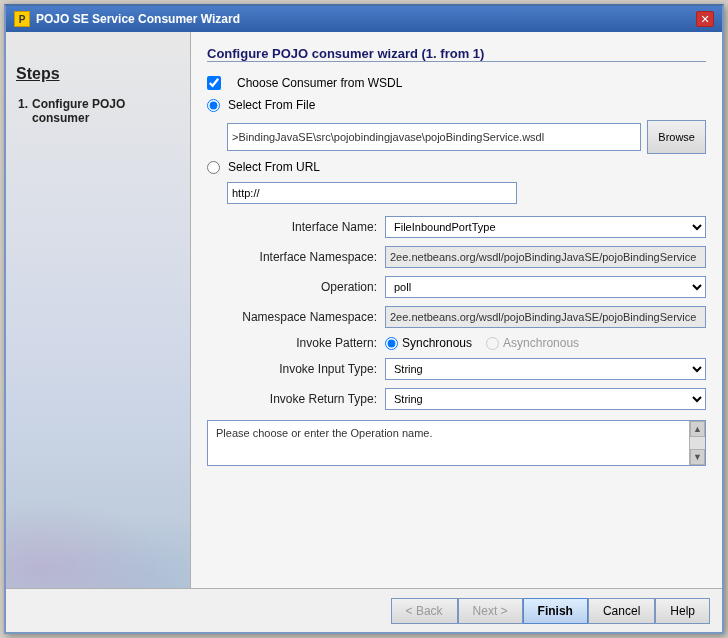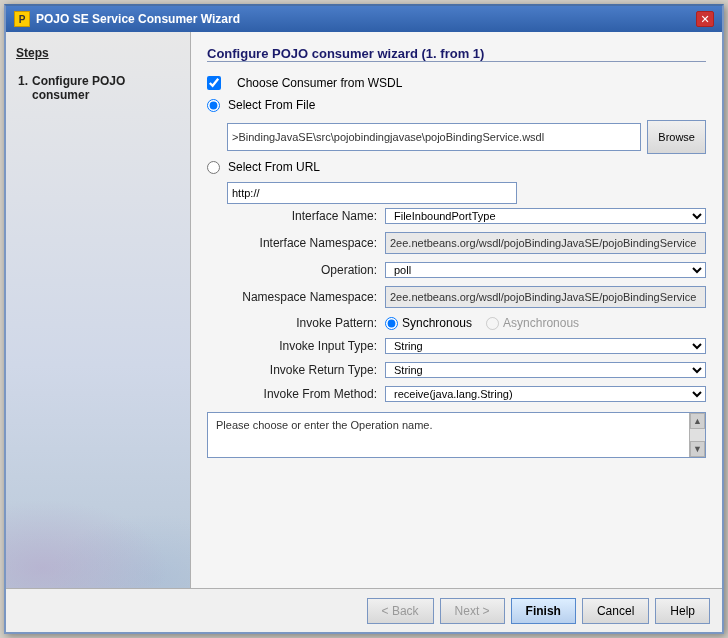--- a/index.html
+++ b/index.html
@@ -83,25 +83,26 @@
     .sidebar-decoration {
       position: absolute;
       bottom: 0;
       left: 0;
       right: 0;
       height: 100px;
       background: radial-gradient(ellipse at 20% 80%, rgba(180,160,200,0.5) 0%, transparent 60%),
                   radial-gradient(ellipse at 80% 90%, rgba(160,180,210,0.4) 0%, transparent 50%);
     }
     .sidebar h3 {
-      font-size: 12px;
+      font-size: 16px;
       font-weight: bold;
       margin-bottom: 10px;
       color: #222;
       text-decoration: underline;
+      margin-top: 19px;
     }
     .sidebar-step {
       font-size: 12px;
       color: #222;
       padding: 4px 2px;
       display: flex;
       gap: 4px;
     }
     .sidebar-step.active {
       font-weight: bold;
@@ -161,21 +162,21 @@
       border: 1px solid #7a96c2;
       cursor: pointer;
       font-size: 11px;
       white-space: nowrap;
     }
     .url-row {
       display: flex;
       align-items: center;
       gap: 6px;
       margin-left: 20px;
-      margin-bottom: 4px;
+      margin-bottom: 12px;
     }
     .url-input {
       width: 290px;
       height: 22px;
       border: 1px solid #7a96c2;
       background: white;
       padding: 0 4px;
       font-size: 11px;
     }
     .field-row {
@@ -192,21 +193,21 @@
       flex-shrink: 0;
     }
     .select-wrapper {
       flex: 1;
       position: relative;
       display: flex;
       align-items: center;
     }
     .select-wrapper select {
       width: 100%;
-      height: 16px;
+      height: 22px;
       border: 1px solid #7a96c2;
       background: white;
       padding: 0 4px;
       font-size: 11px;
     }
     .invoke-pattern-row {
       display: flex;
       align-items: center;
       gap: 8px;
       margin-bottom: 8px;
@@ -266,21 +267,20 @@
       cursor: pointer;
     }
     .footer {
       height: 44px;
       background: #f0f0f0;
       border-top: 1px solid #b0b0b0;
       display: flex;
       align-items: center;
       justify-content: flex-end;
       padding: 0 12px;
-      gap: 6px;
       flex-shrink: 0;
     }
     .footer-btn {
       padding: 4px 14px;
       height: 26px;
       background: linear-gradient(to bottom, #f0f0f0, #d8d8d8);
       border: 1px solid #7a96c2;
       cursor: pointer;
       font-size: 12px;
     }
@@ -405,28 +405,20 @@
 
       <div class="field-row">
         <span class="field-label">Invoke Return Type:</span>
         <div class="select-wrapper">
           <select>
             <option>String</option>
           </select>
         </div>
       </div>
 
-      <div class="field-row">
-        <span class="field-label">Invoke From Method:</span>
-        <div class="select-wrapper">
-          <select>
-            <option>receive(java.lang.String)</option>
-          </select>
-        </div>
-      </div>
 
       <div class="message-box">
         <span>Please choose or enter the Operation name.</span>
         <div class="message-scrollbar">
           <div class="scrollbar-btn">▲</div>
           <div class="scrollbar-btn">▼</div>
         </div>
       </div>
 
     </div>

